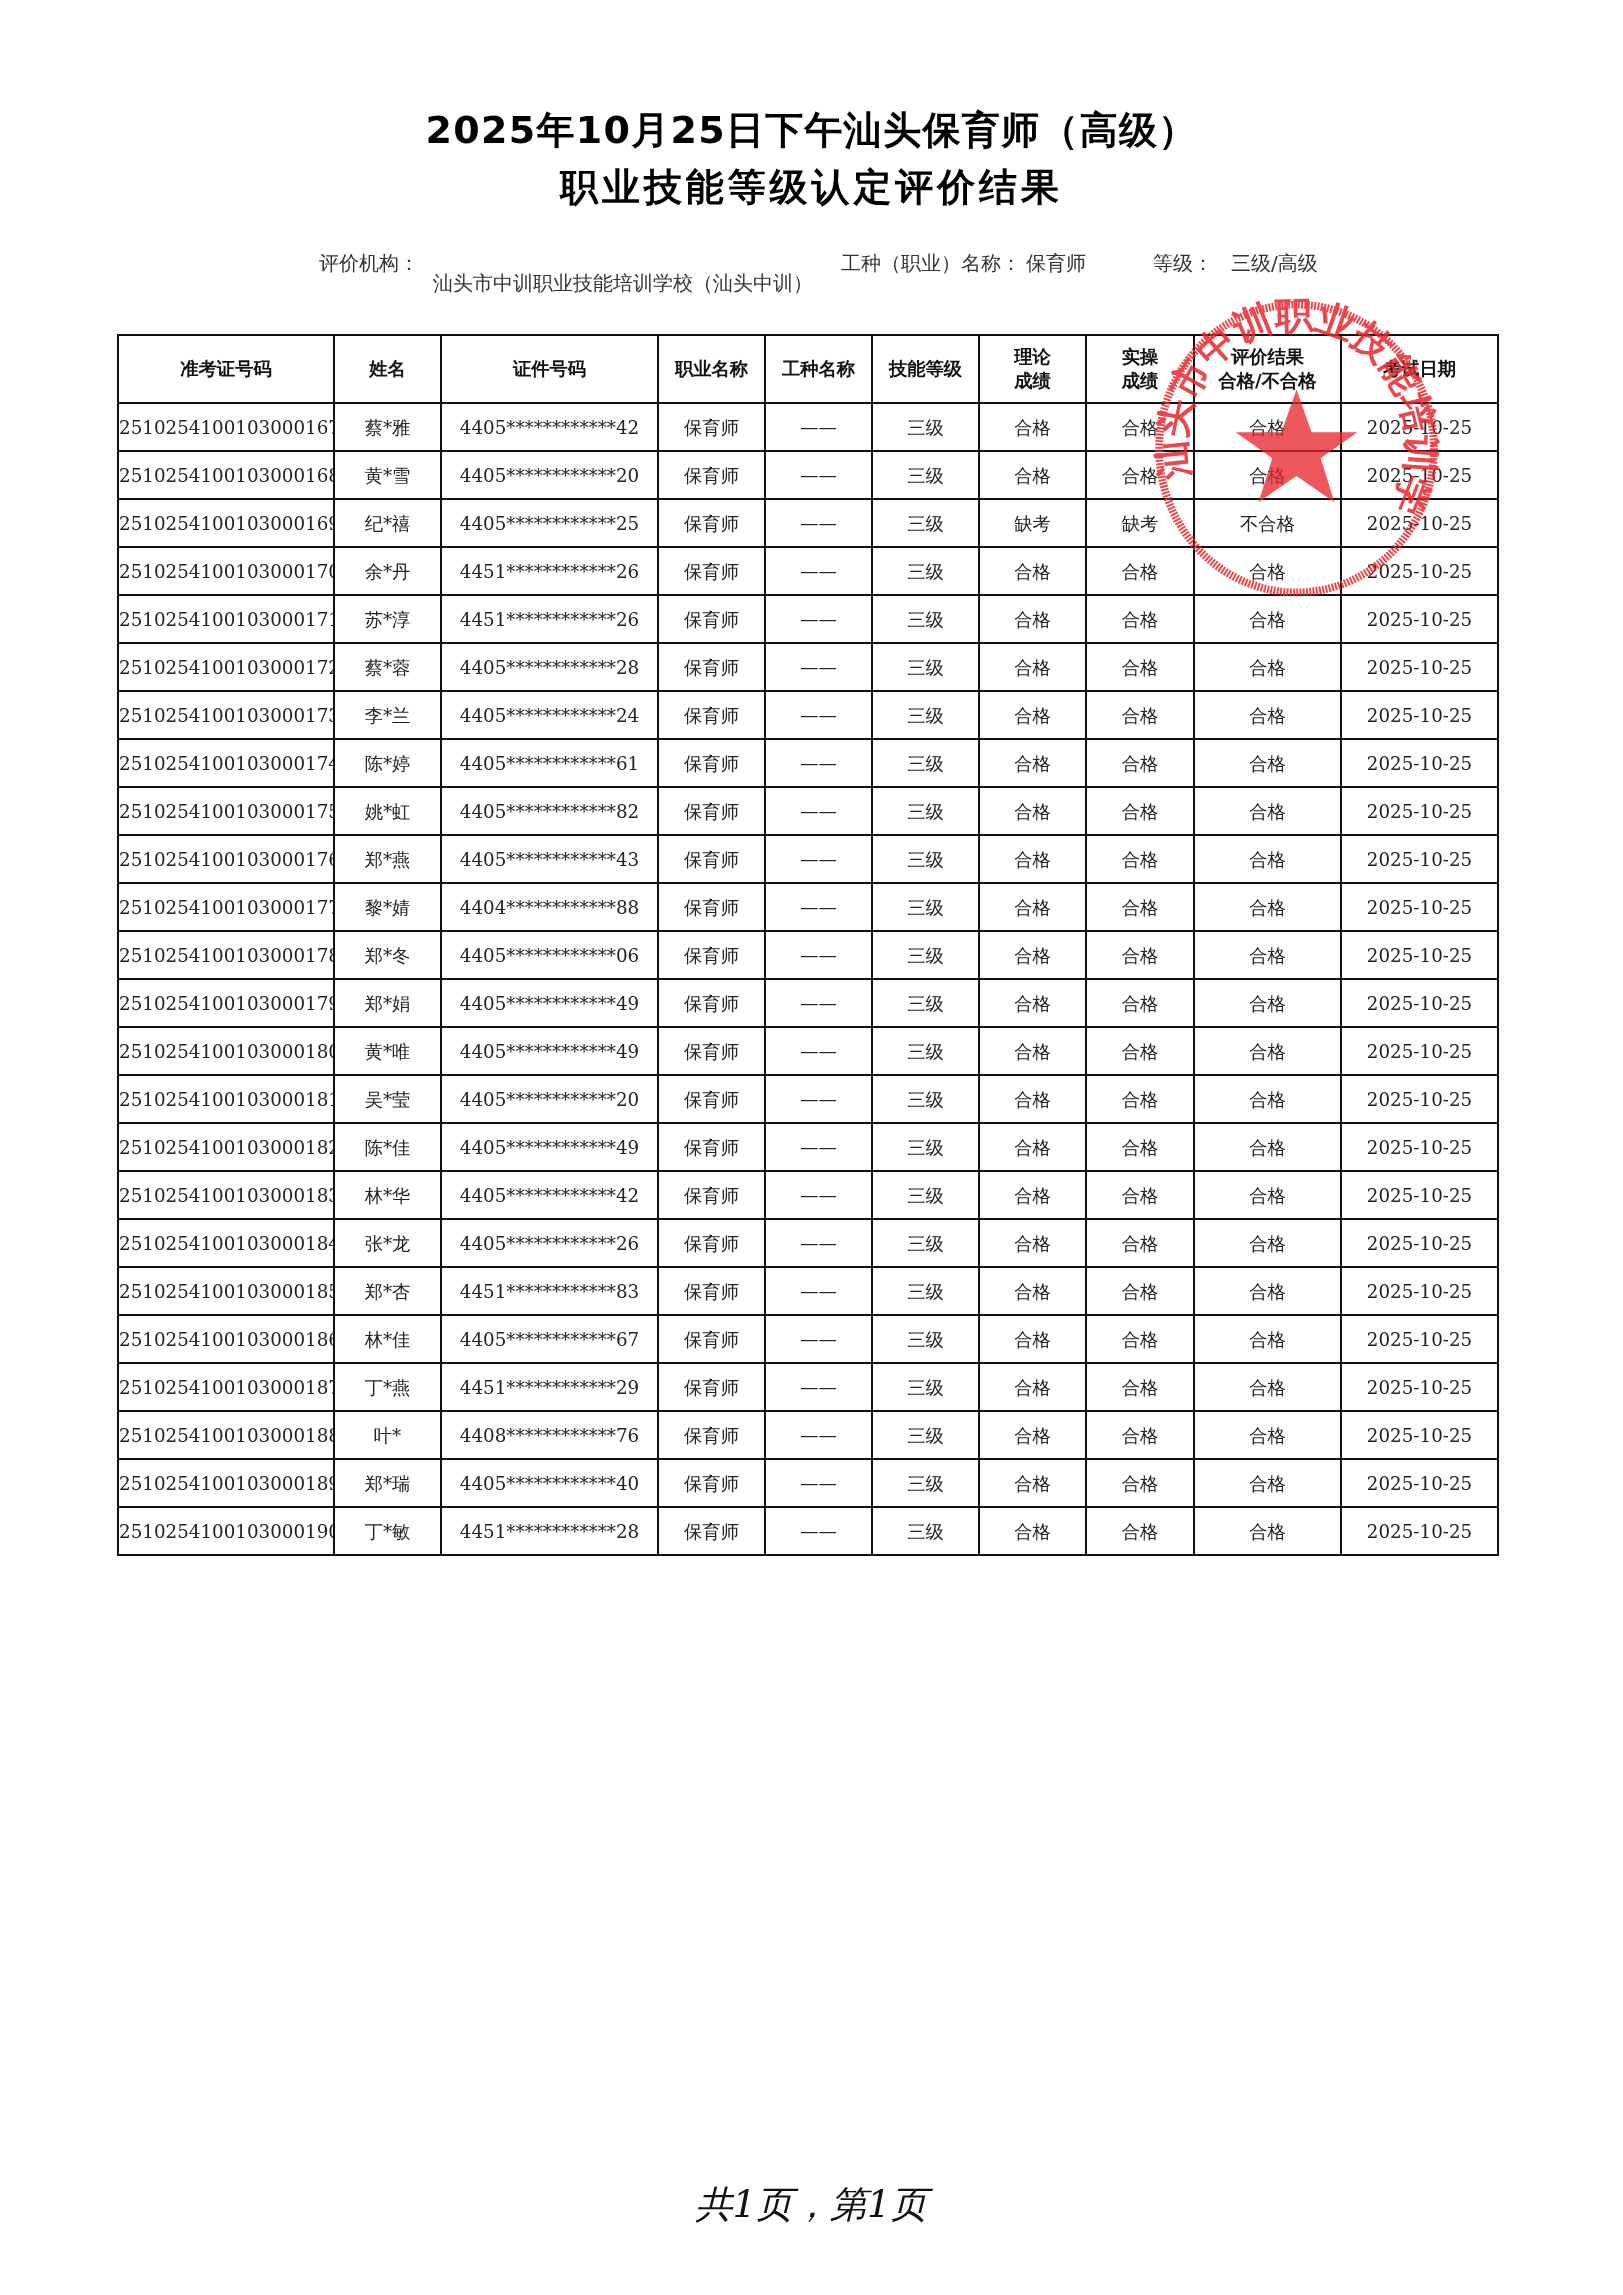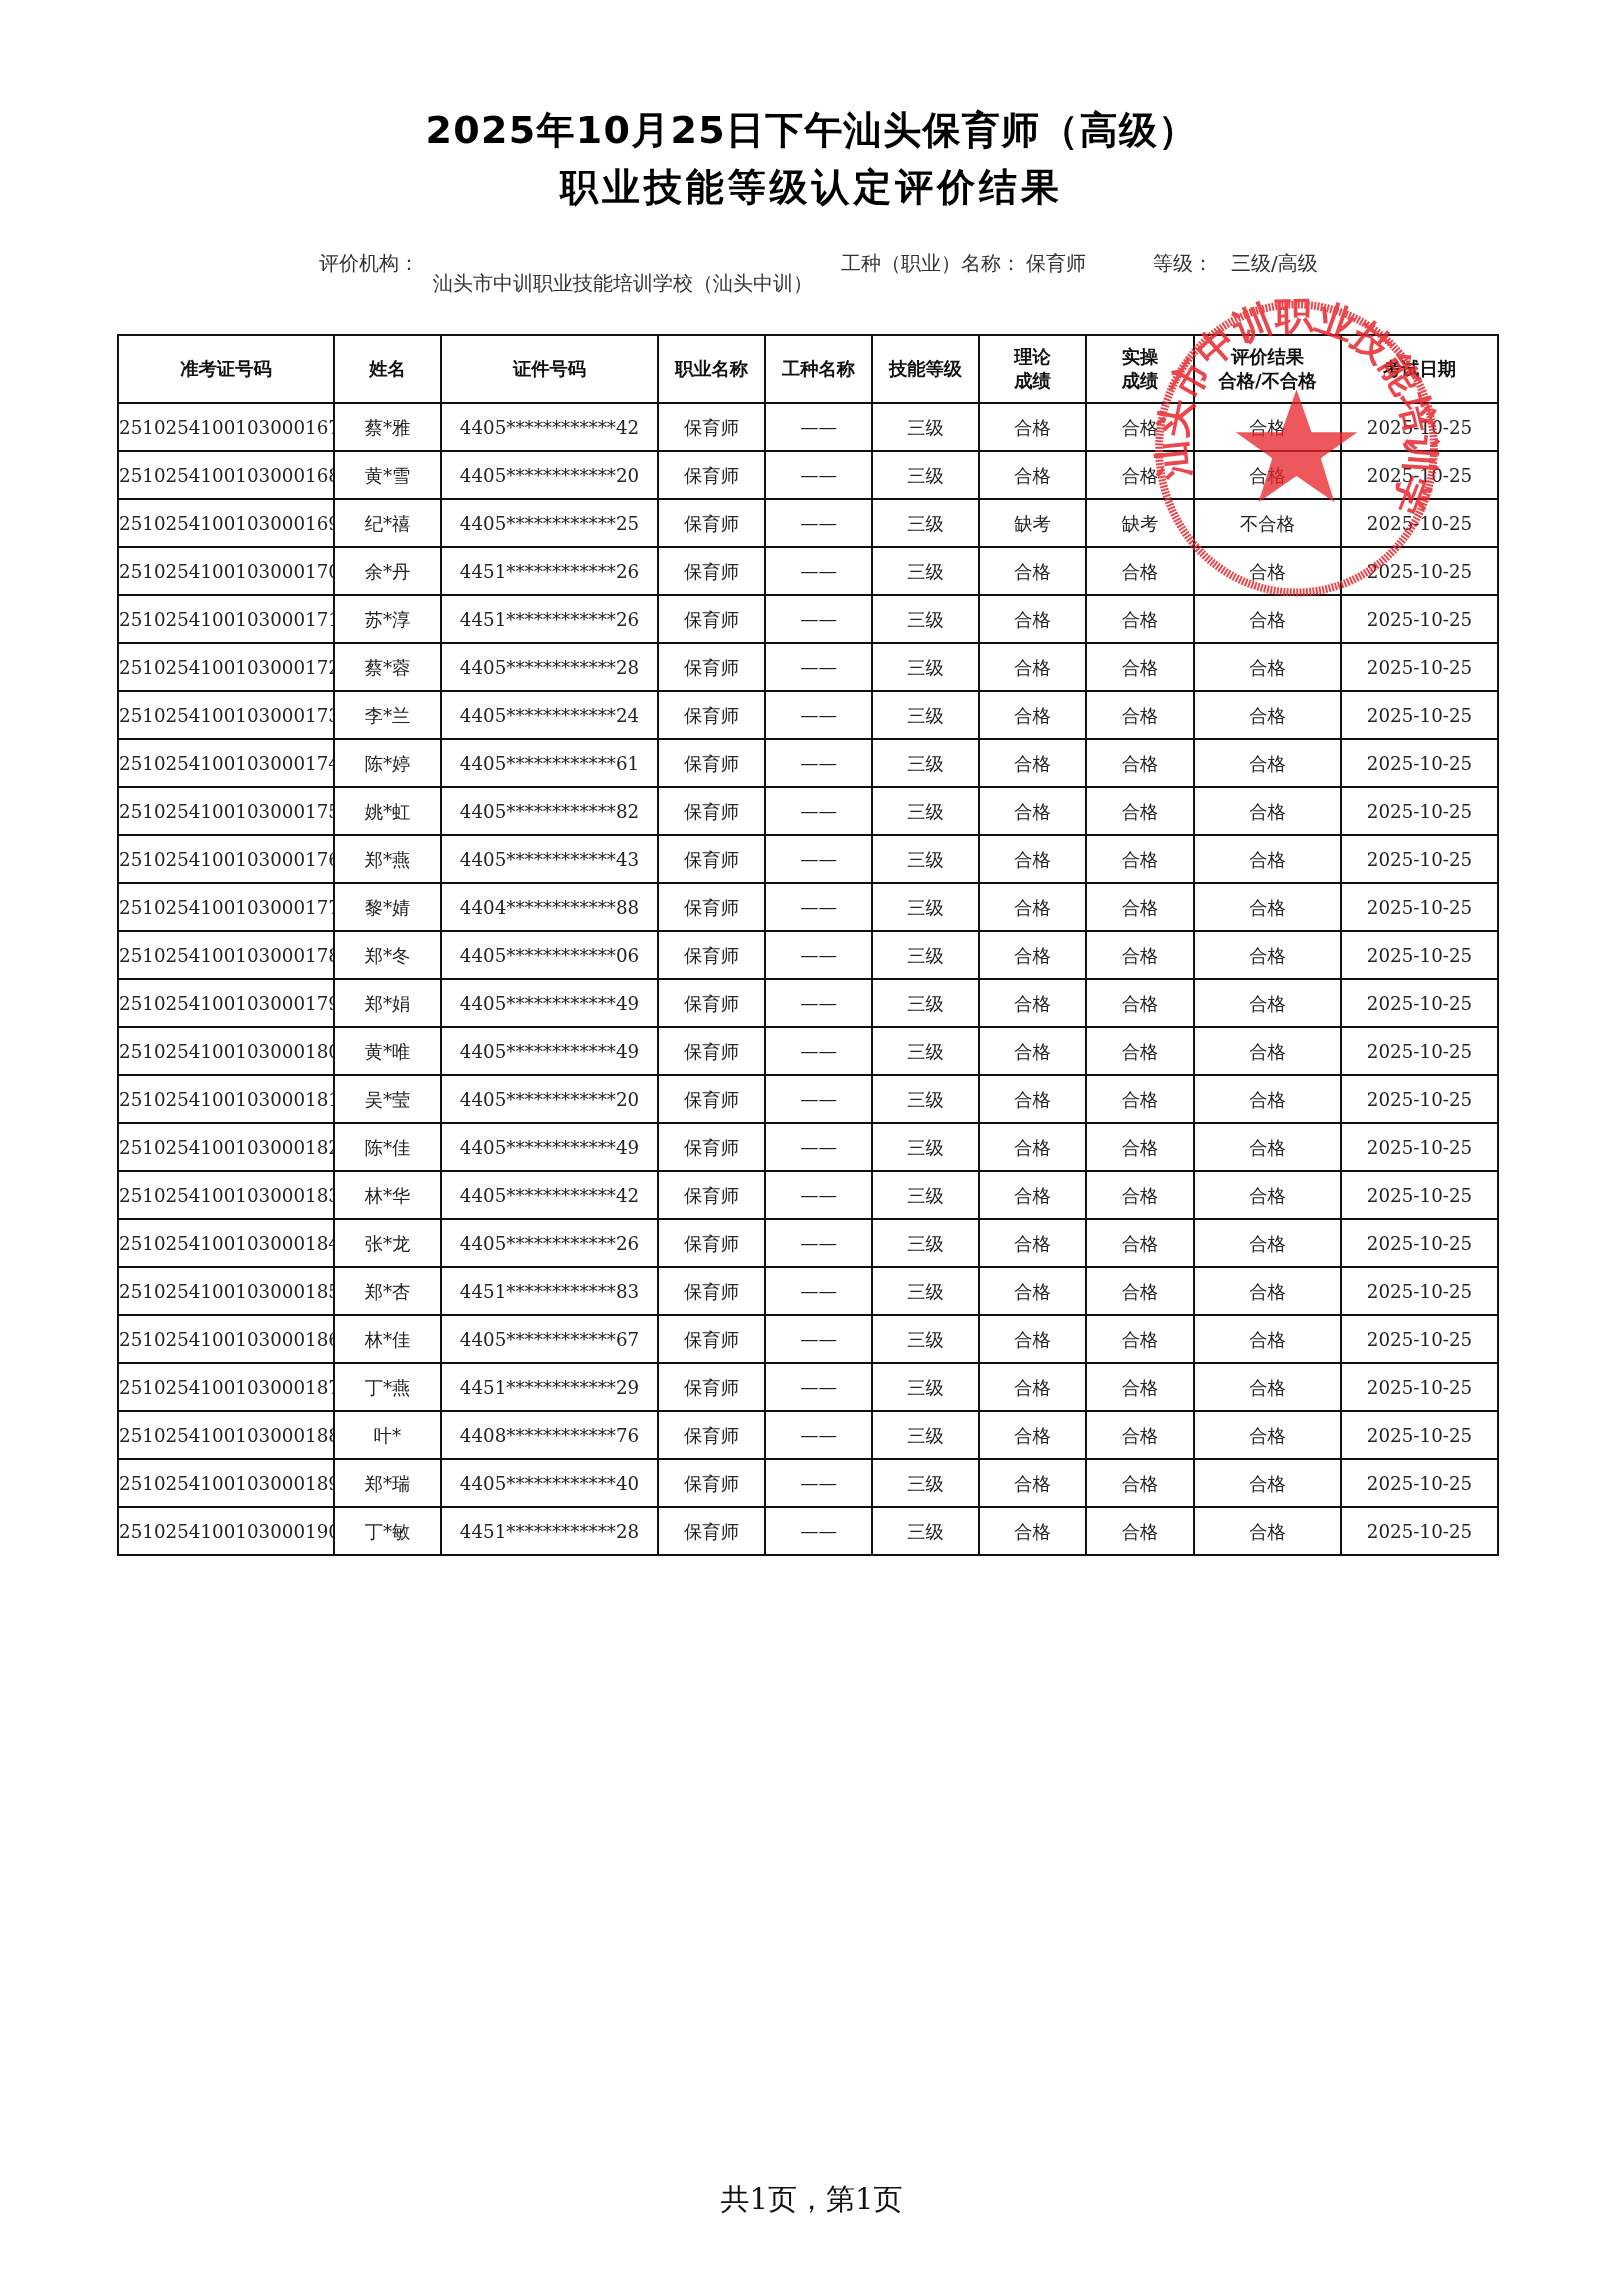--- a/index.html
+++ b/index.html
@@ -30,21 +30,21 @@
       height: 66px; font-size: 18.3px; font-weight: bold;
       font-family: "DejaVu Sans", "Liberation Sans", sans-serif; line-height: 1.3;
     }
     table.result td { height: 46px; font-size: 18.3px; color: #222; }
     .stamp {
       position: absolute; left: 1149px; top: 298px; width: 295px; height: 301px;
       pointer-events: none; opacity: 0.85;
     }
     .footer {
       position: absolute; top: 2180px; left: 0; width: 1623px; text-align: center;
-      font-size: 29px; color: #111;
+      font-size: 37px; color: #111; font-style: italic;
     }
   </style>
 </head>
 <body>
 
 <div class="title l1">2025年10月25日下午汕头保育师（高级）</div>
 <div class="title l2">职业技能等级认定评价结果</div>
 
 <div class="meta" style="left:319px;">评价机构：</div>
 <div class="meta" style="left:433px;margin-top:20px;">汕头市中训职业技能培训学校（汕头中训）</div>

